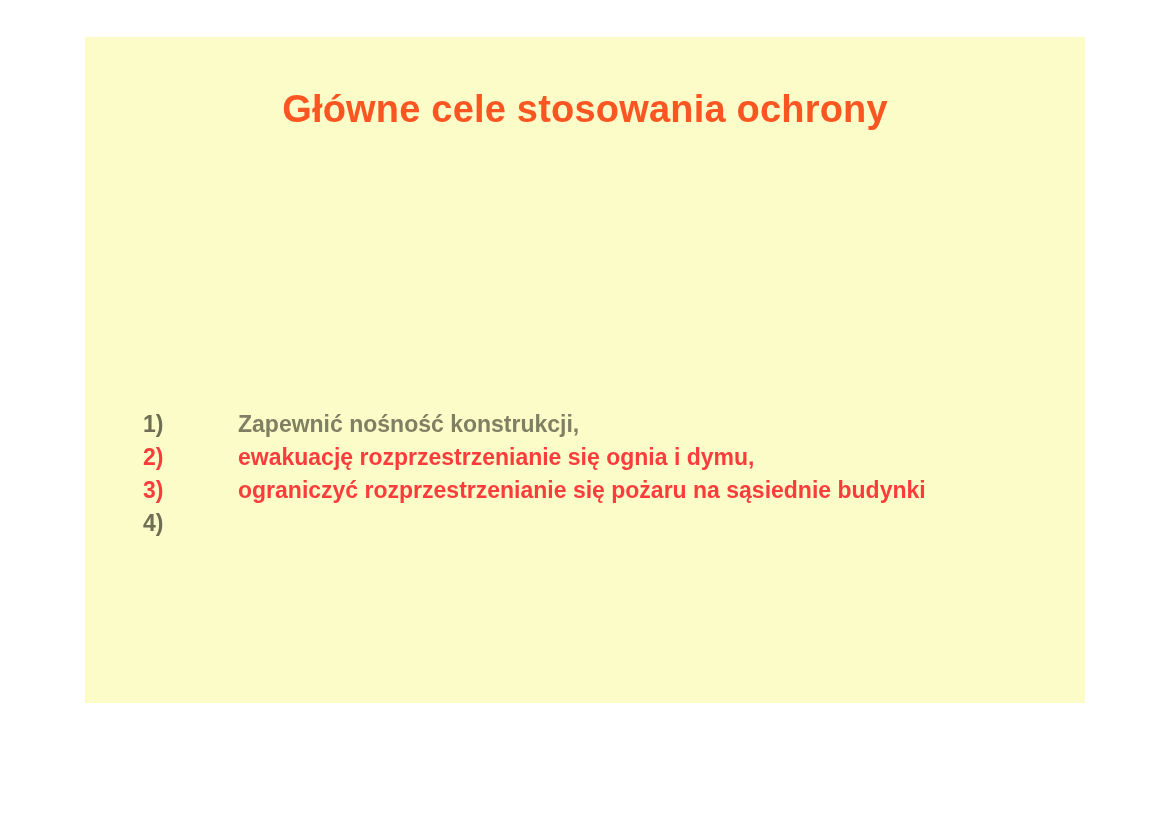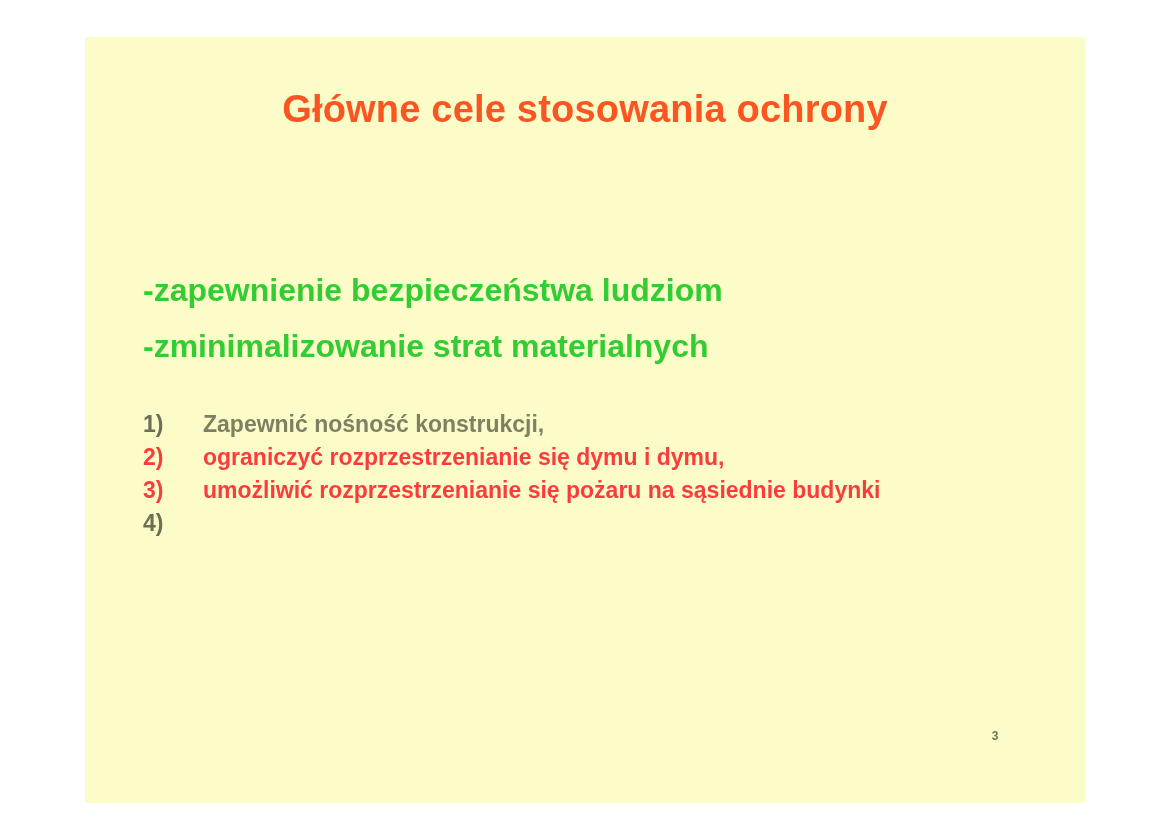--- a/index.html
+++ b/index.html
@@ -19,21 +19,21 @@
     width: 1169px;
     height: 826px;
     background: #ffffff;
   }
 
   #slide {
     position: absolute;
     left: 85px;
     top: 37px;
     width: 1000px;
-    height: 766px;
+    height: 666px;
     background: #fcfcc8;
     box-sizing: border-box;
     overflow: hidden;
     padding-left: 13px;
   }
 
   
   .slide-title {
     position: absolute;
     left: 0;
@@ -82,20 +82,21 @@
   }
   .num-marker {
     flex: 0 0 60px;
     width: 60px;
     font-size: 23px;
     font-weight: bold;
   }
   .num-text {
     flex: 1 1 auto;
     max-width: 700px;
+    margin-left: 35px;
   }
   .tone-gray  { color: #7f7f63; }
   .tone-gray .num-marker { color: #6e6e55; }
   .tone-red   { color: #fa3c3c; }
   .tone-red .num-marker  { color: #fa3c3c; }
 
   
   .page-number {
     position: absolute;
     left: 895px;
@@ -112,40 +113,36 @@
 <body>
 
 <div id="slide-canvas">
 
   <div id="slide">
 
     <div class="slide-title">
       <span class="tline">Główne cele stosowania ochrony</span>
     </div>
 
-    <div class="green-block">
-      <div class="green-line">-zapewnienie bezpieczeństwa ludziom</div>
-      <div class="green-line">-zminimalizowanie strat materialnych</div>
-    </div>
 
     <div class="numbered-list">
 
       <div class="num-item tone-gray">
         <span class="num-marker">1)</span>
         <span class="num-text">Zapewnić nośność konstrukcji,</span>
       </div>
 
       <div class="num-item tone-red">
         <span class="num-marker">2)</span>
-        <span class="num-text">ograniczyć rozprzestrzenianie się dymu i dymu,</span>
+        <span class="num-text">ewakuację rozprzestrzenianie się ognia i dymu,</span>
       </div>
 
       <div class="num-item tone-red">
         <span class="num-marker">3)</span>
-        <span class="num-text">umożliwić rozprzestrzenianie się pożaru na sąsiednie budynki</span>
+        <span class="num-text">ograniczyć rozprzestrzenianie się pożaru na sąsiednie budynki</span>
       </div>
 
       <div class="num-item tone-gray">
         <span class="num-marker">4)</span>
       </div>
 
     </div>
 
     <div class="page-number">3</div>
 

